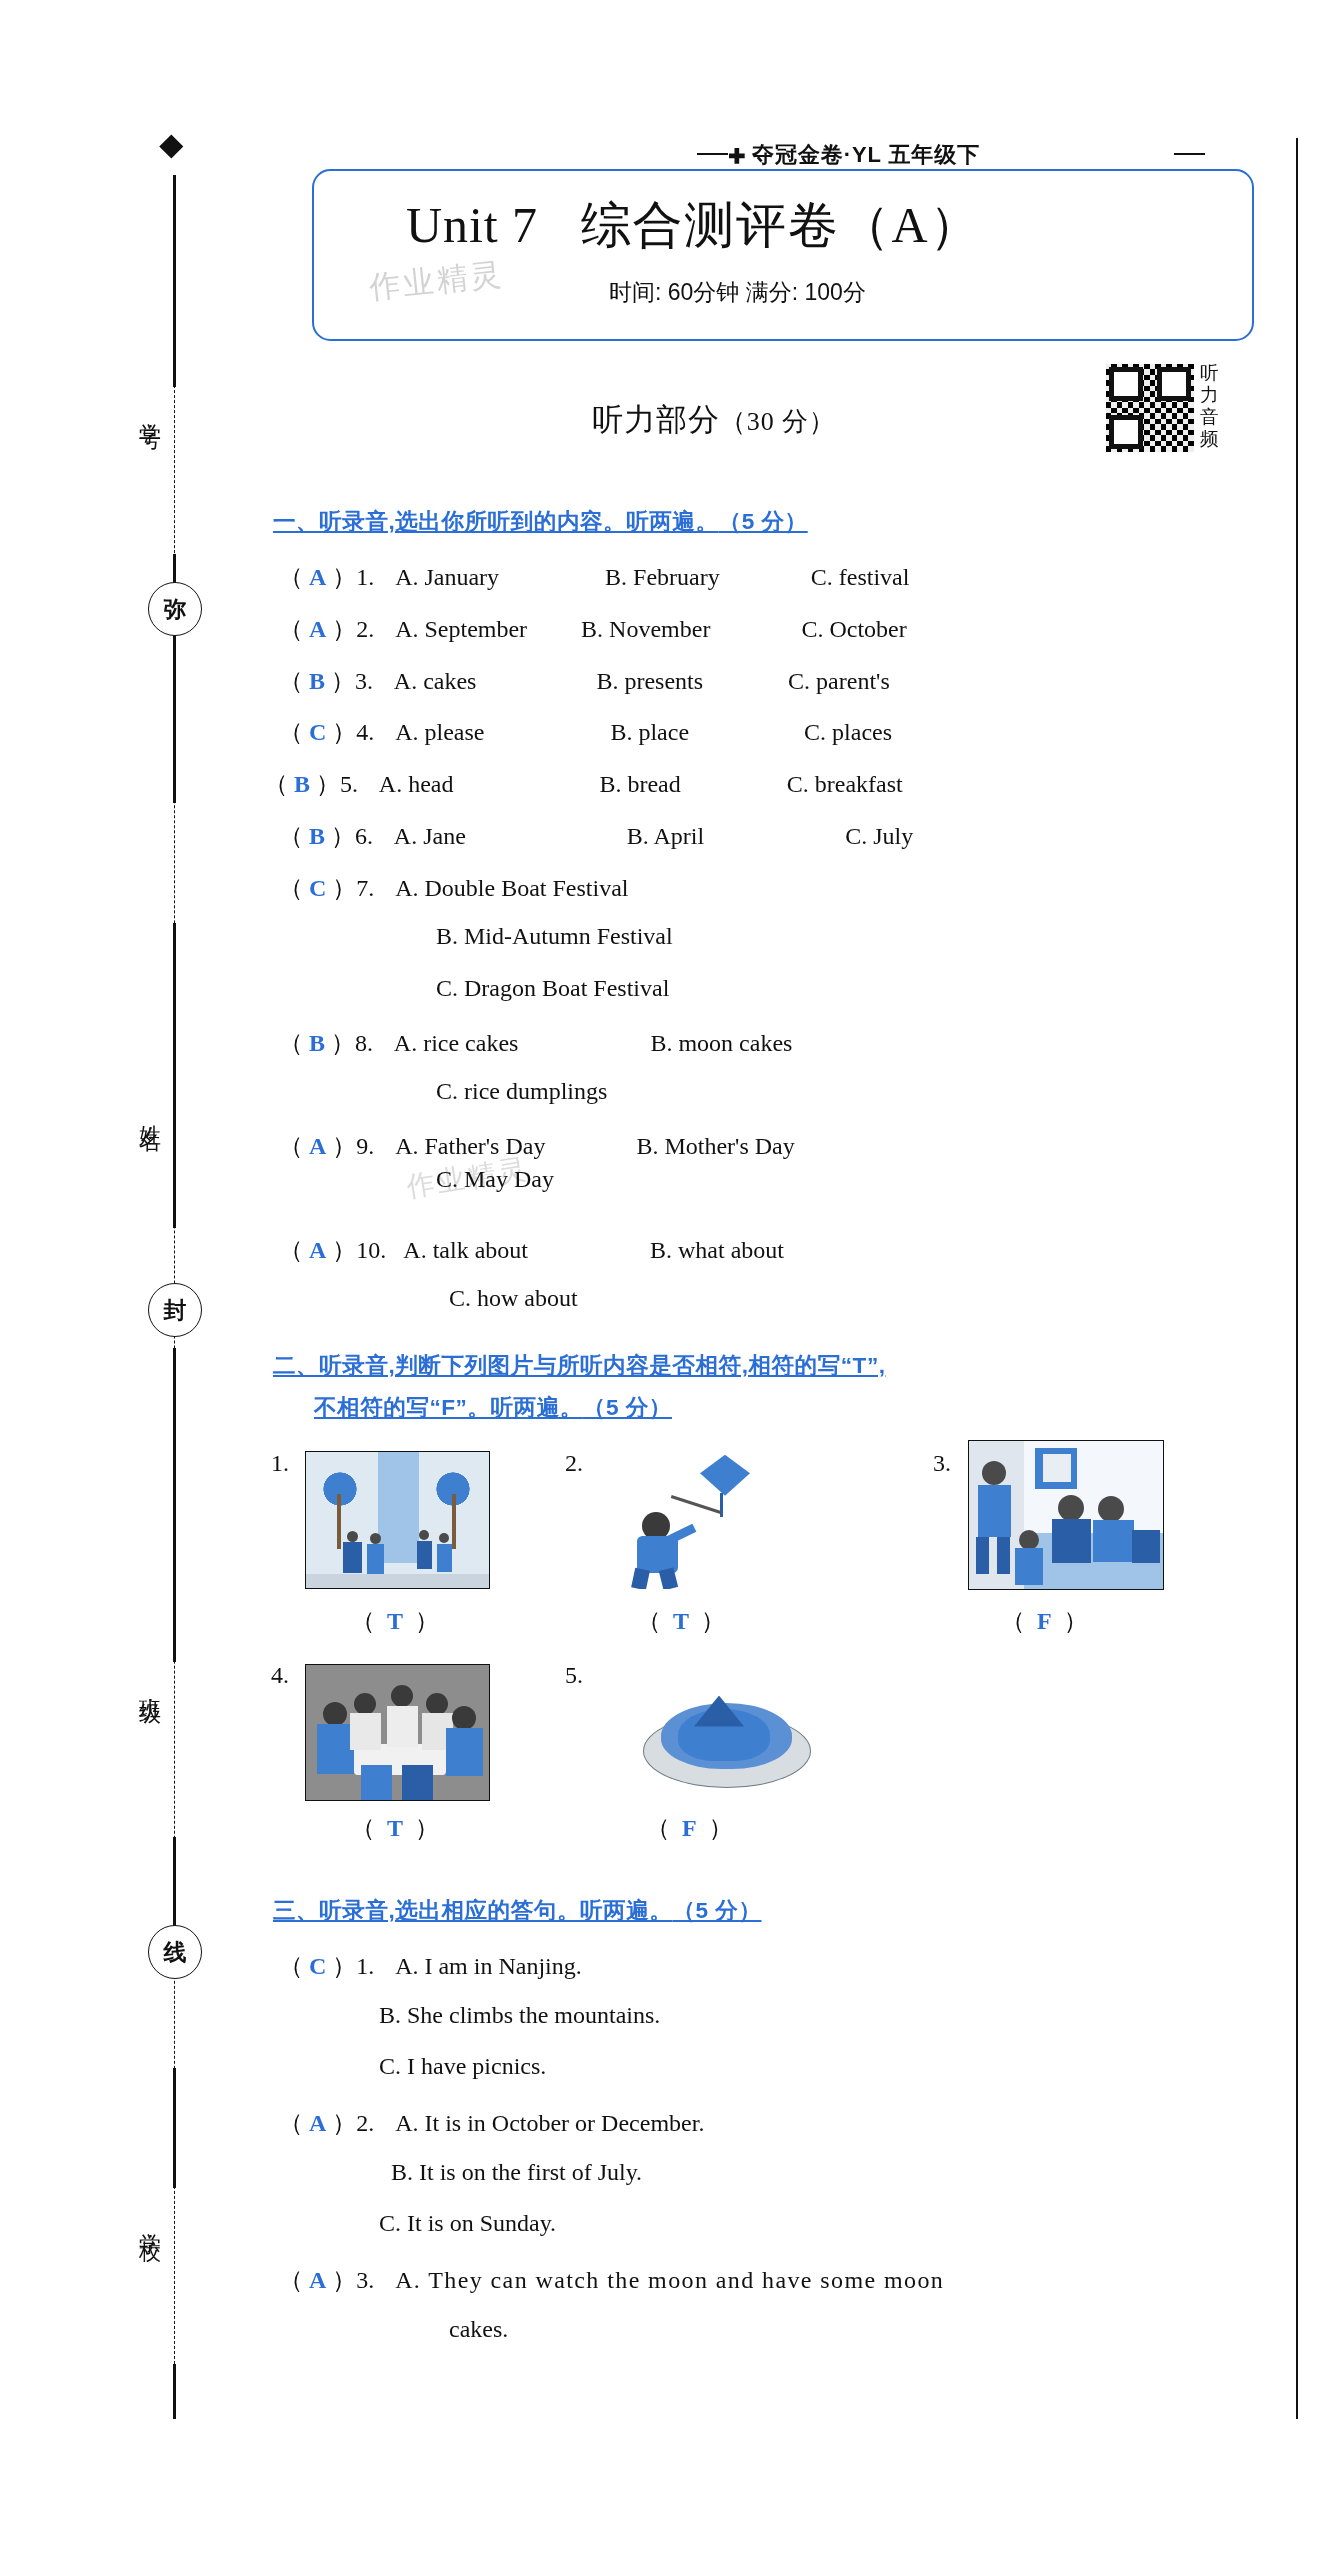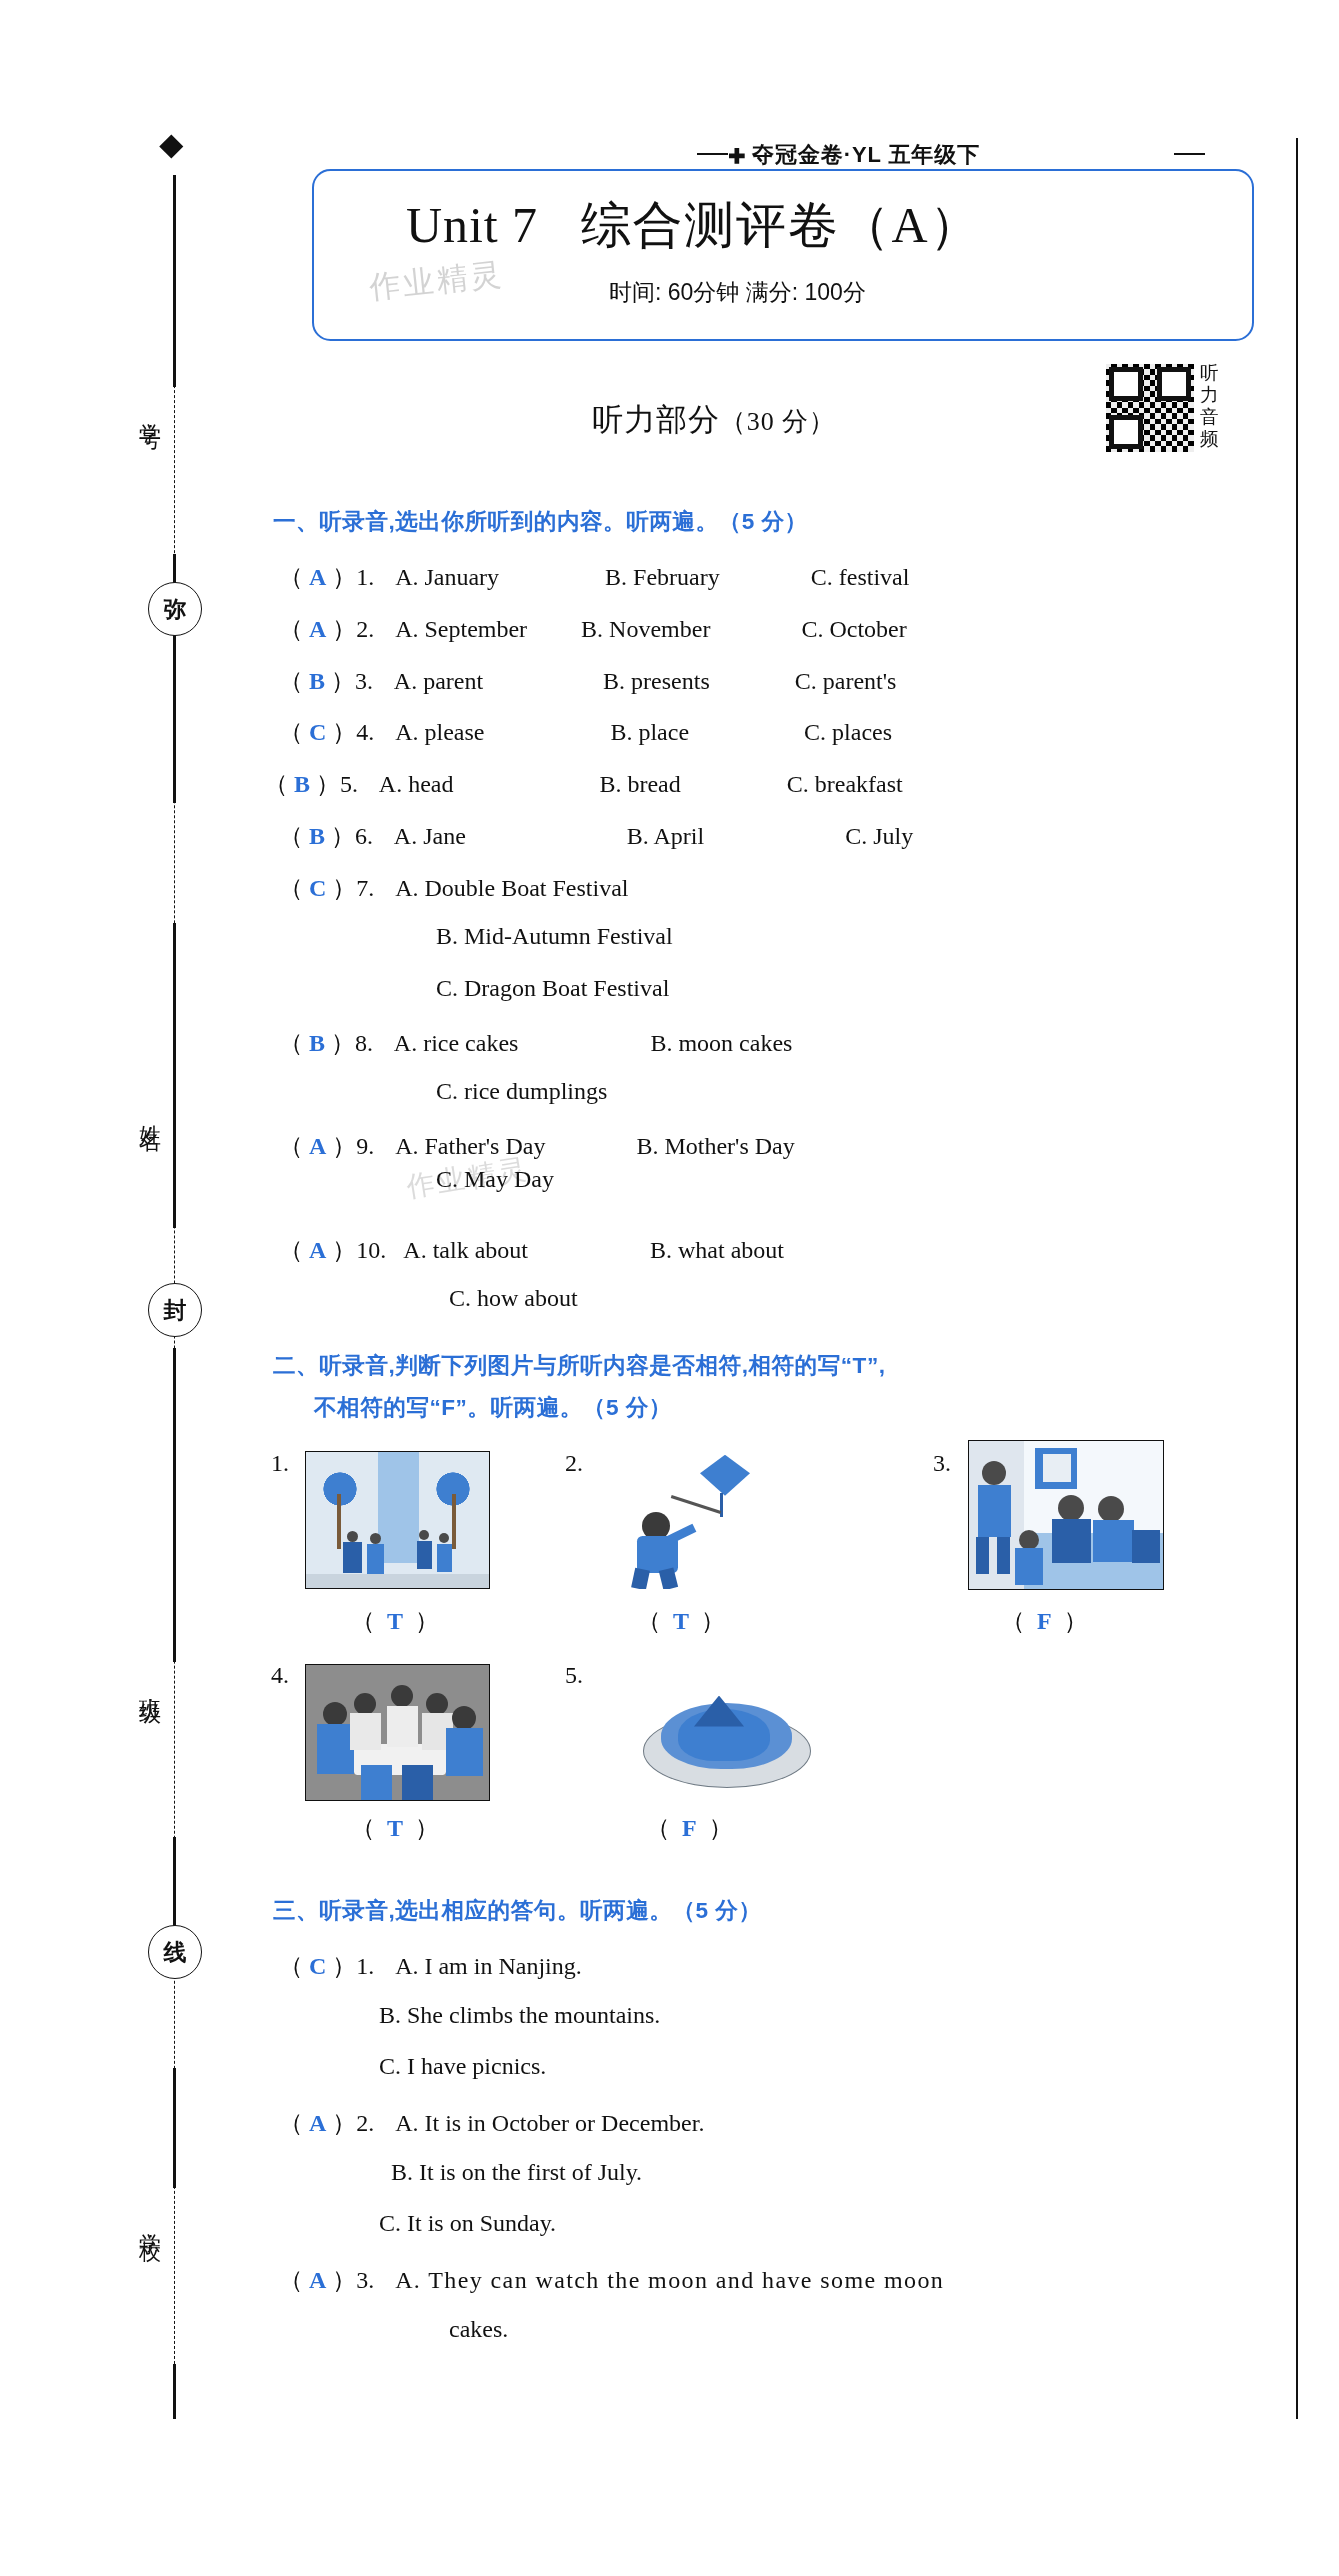--- a/index.html
+++ b/index.html
@@ -123,20 +123,21 @@
     font-size:31px; color:#111; letter-spacing:0.9px;padding-left:44px;
   }
   .section-head .pts{ font-size:26px; }
 
   
   .qhead{
     position:absolute;
     font-family:"Liberation Sans", sans-serif;
     font-weight:bold; font-size:22.6px; color:#2b6fd6;
     letter-spacing:0.5px;
+    text-decoration:underline;
   }
   .qhead .pts{ font-weight:bold; }
   .row{
     position:absolute;
     font-size:24px; color:#111;
     white-space:nowrap;
     font-family:"Liberation Serif", serif;
   }
   .ans{ color:#2b6fd6; font-weight:bold; }
 
@@ -217,21 +218,21 @@
 
 <div class="row" style="left:279px; top:613px;">
   （&nbsp;<span class="ans">A</span>&nbsp;）<span>2.</span>
   <span style="display:inline-block;width:14.8px;"></span><span>A.  September</span>
   <span style="display:inline-block;width:48px;"></span><span>B.  November</span>
   <span style="display:inline-block;width:85px;"></span><span>C.  October</span>
 </div>
 
 <div class="row" style="left:279px; top:665px;">
   （&nbsp;<span class="ans">B</span>&nbsp;）<span>3.</span>
-  <span style="display:inline-block;width:14.8px;"></span><span>A.  parent</span>
+  <span style="display:inline-block;width:14.8px;"></span><span>A.  cakes</span>
   <span style="display:inline-block;width:114px;"></span><span>B.  presents</span>
   <span style="display:inline-block;width:79px;"></span><span>C.  parent's</span>
 </div>
 
 <div class="row" style="left:279px; top:716px;">
   （&nbsp;<span class="ans">C</span>&nbsp;）<span>4.</span>
   <span style="display:inline-block;width:14.8px;"></span><span>A.  please</span>
   <span style="display:inline-block;width:120px;"></span><span>B.  place</span>
   <span style="display:inline-block;width:109px;"></span><span>C.  places</span>
 </div>

